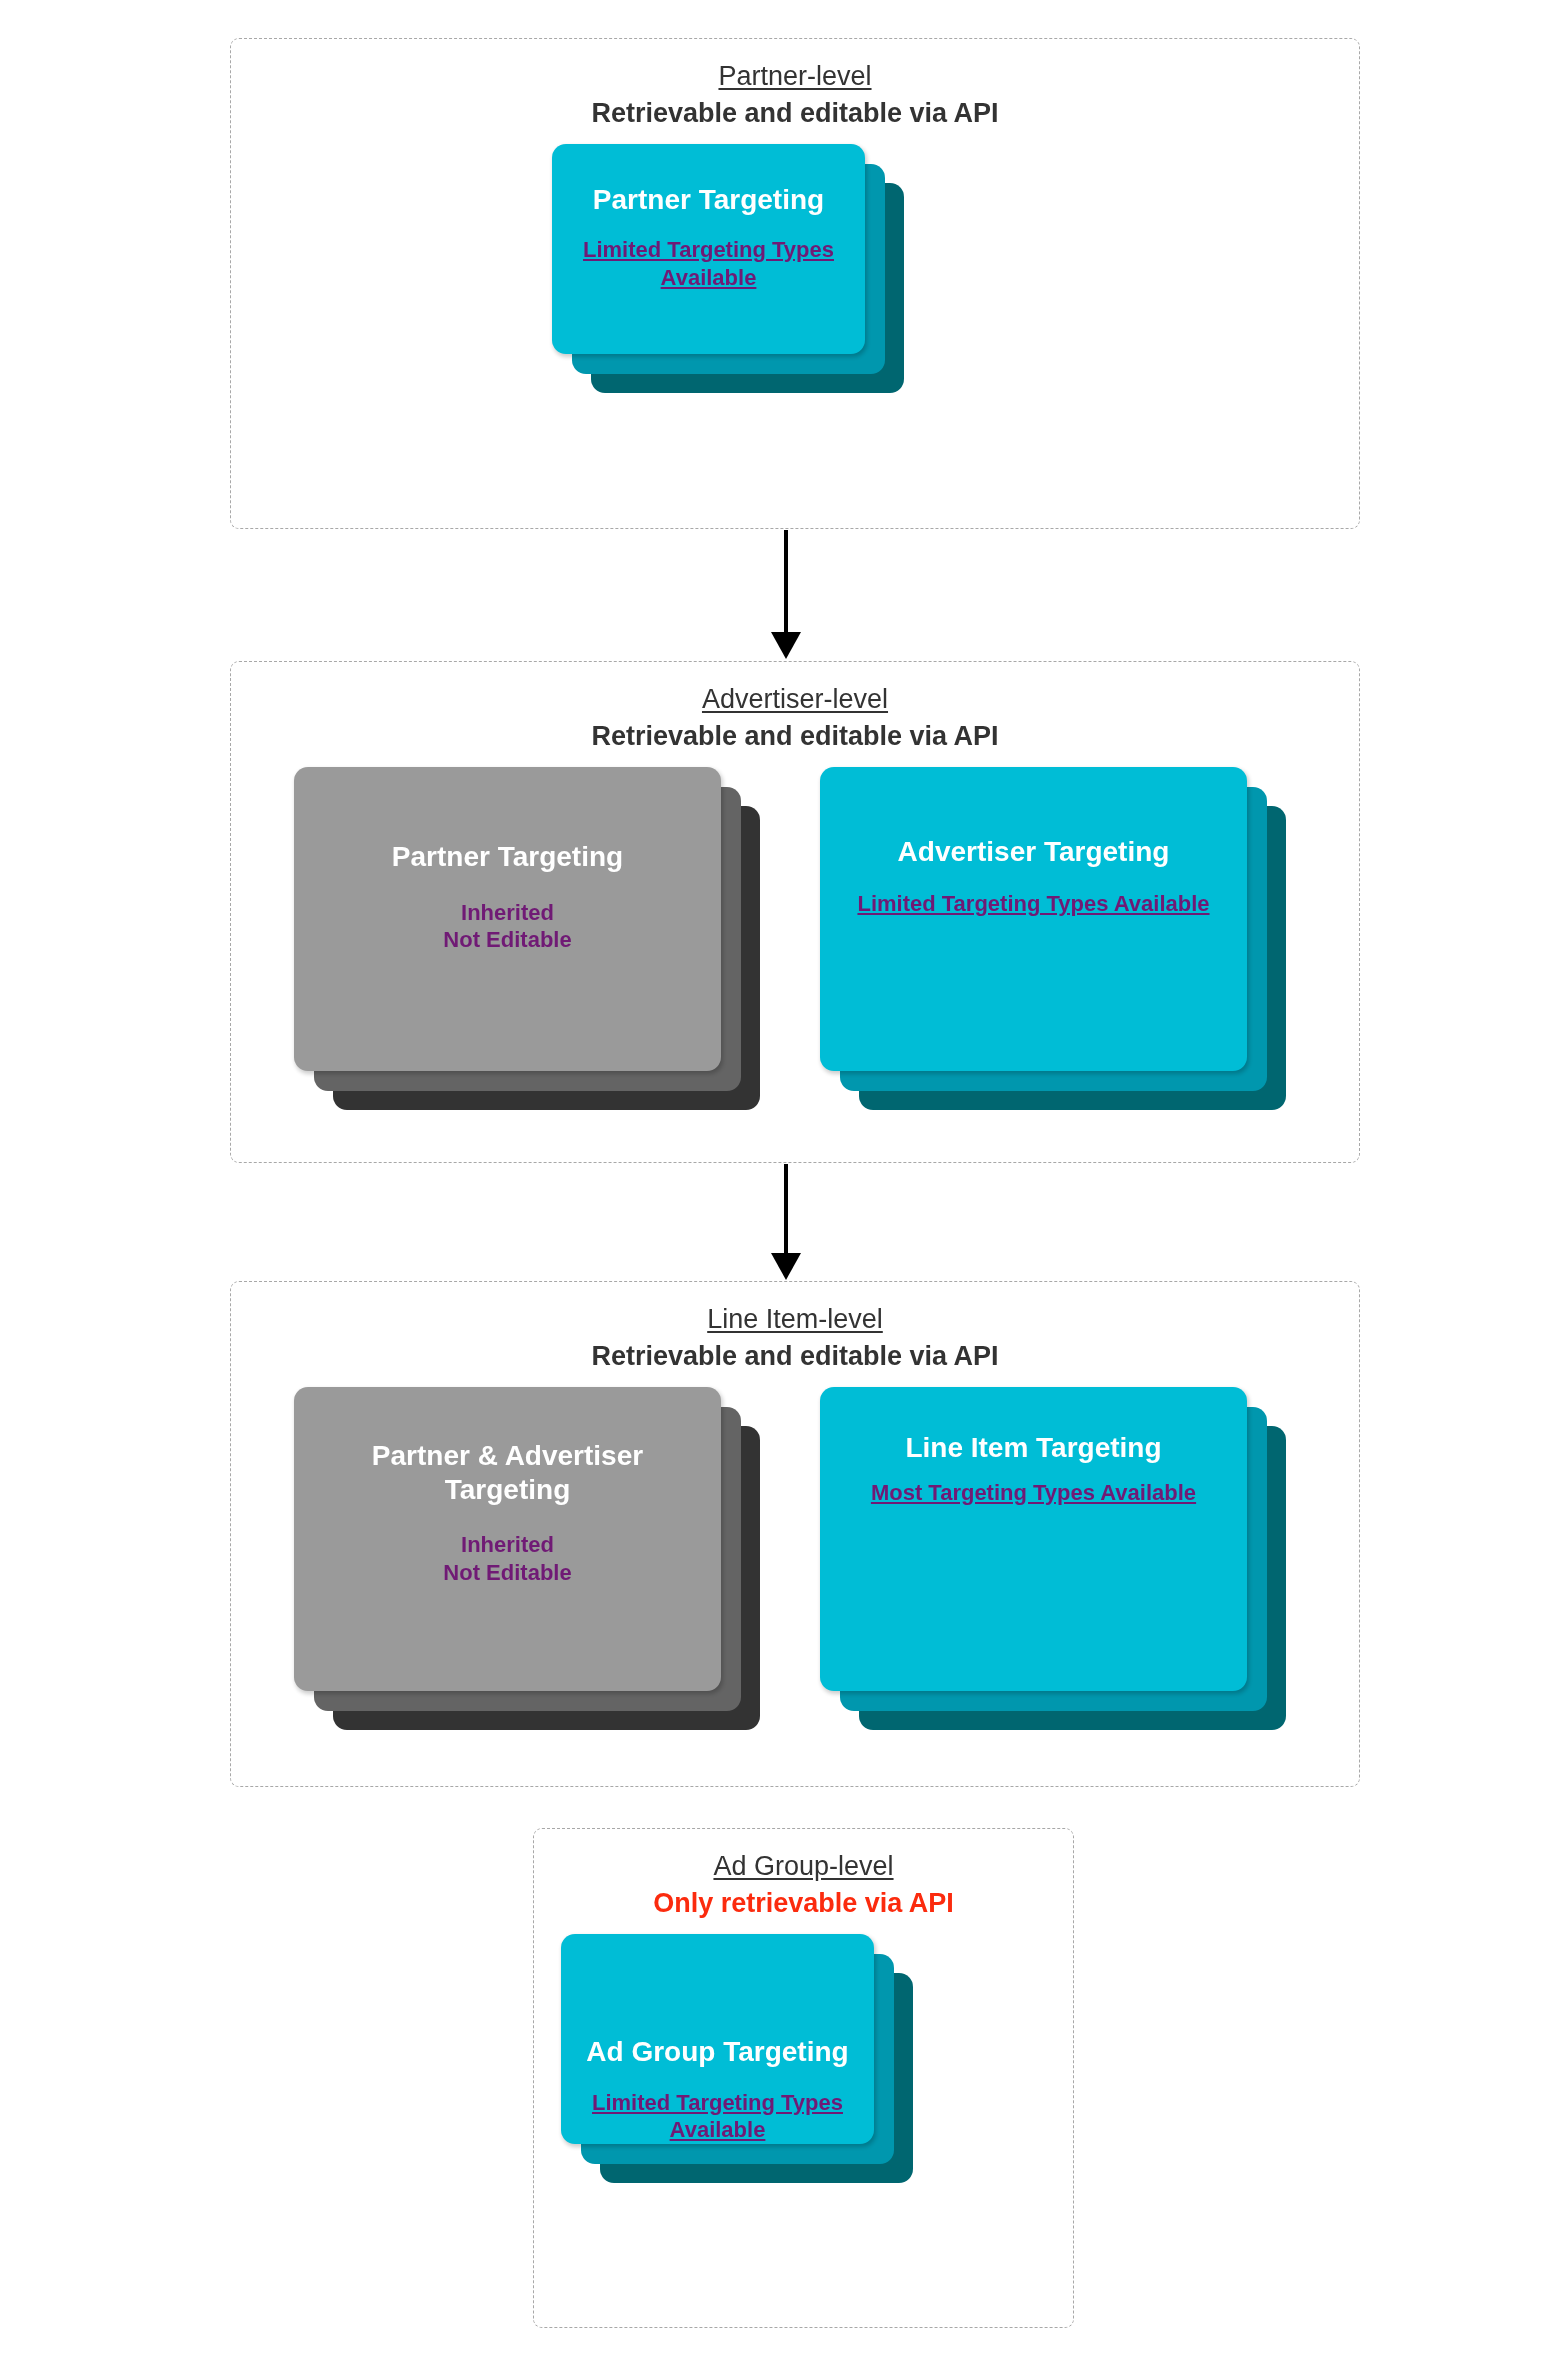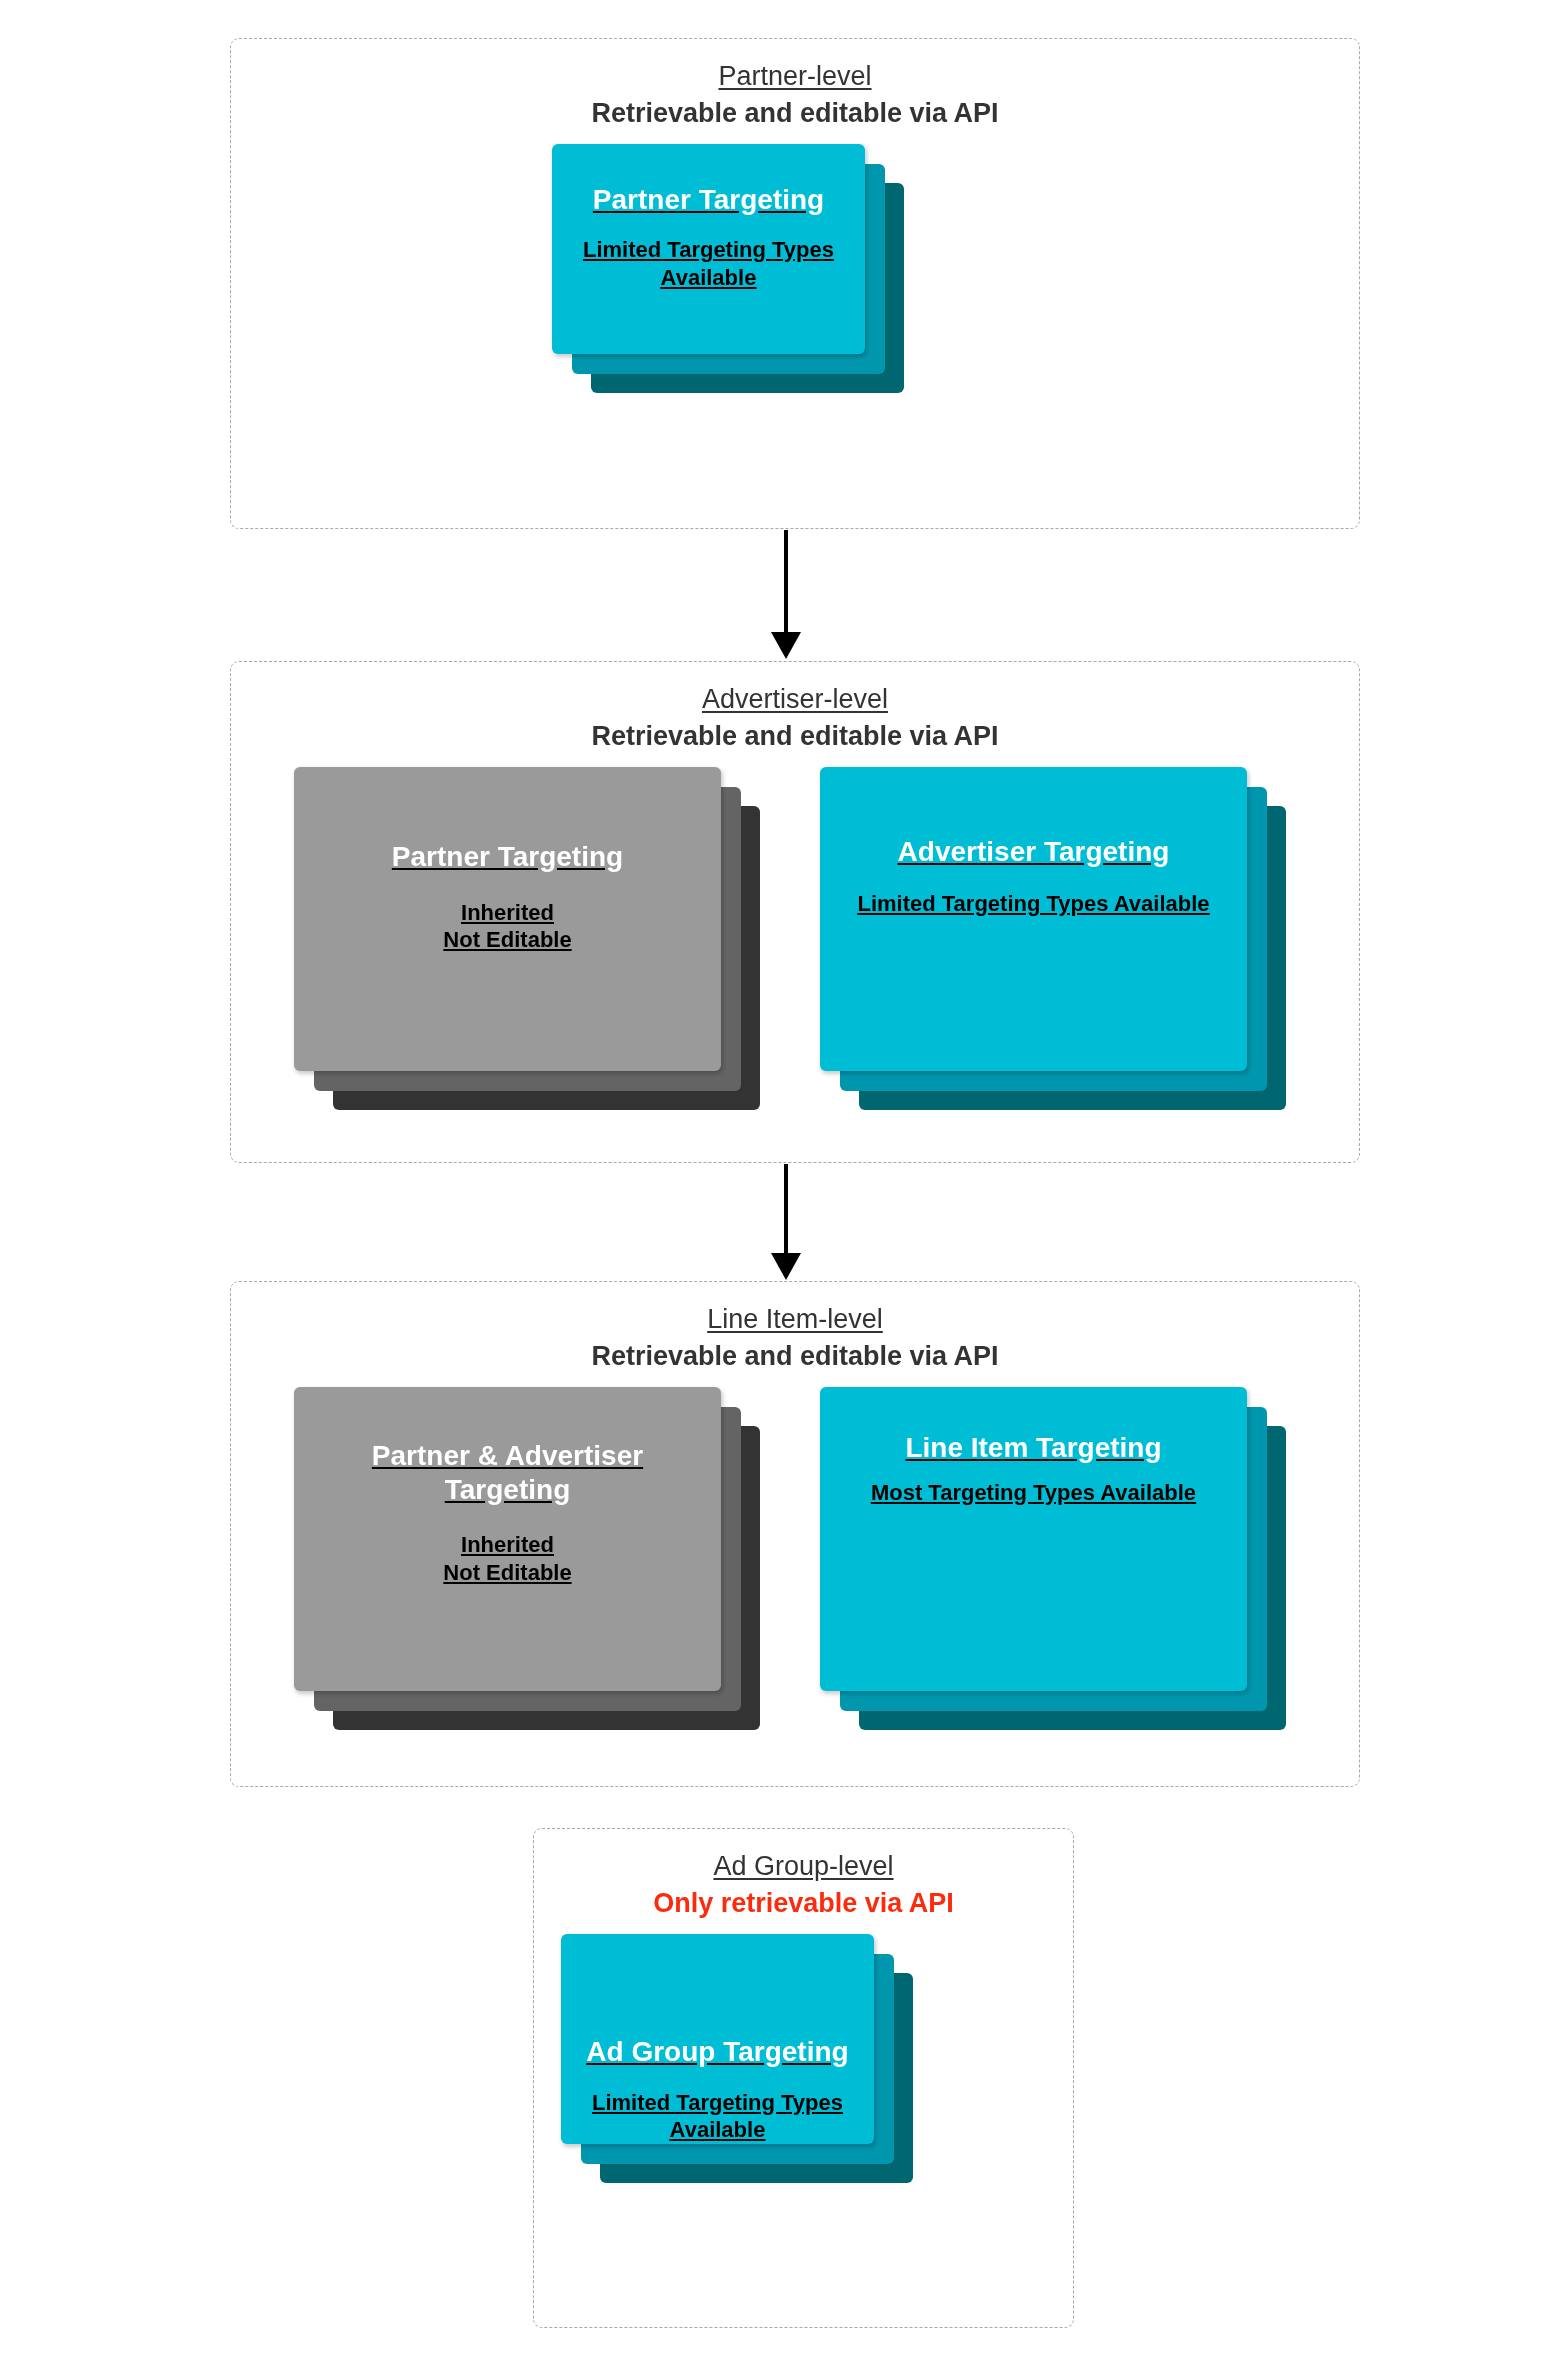--- a/index.html
+++ b/index.html
@@ -43,23 +43,22 @@
     white-space:nowrap;
   }
   .level-sub.warn{ color:#fb2b0e; }
 
   
   .cardstack{
     position:absolute;
   }
   .cardstack .layer{
     position:absolute;
-    border-radius:6px;
+    border-radius:14px;
     box-sizing:border-box;
-    text-decoration:underline;
   }
   .cardstack .layer.back{   
     left:39px;  top:39px;
   }
   .cardstack .layer.mid{
     left:19.6px;  top:19.6px;
   }
   .cardstack .layer.front{
     left:0;     top:0;
     box-shadow:1.8px 2.7px 4.5px rgba(0,0,0,.20);
@@ -80,21 +79,21 @@
 
   .card-title{
     color:#ffffff;
     font-weight:bold;
     font-size:28px;
     line-height:1.2;
     text-align:center;
     width:90%;
   }
   .card-note{
-    color:#000000;
+    color:#701a75;
     font-weight:bold;
     font-size:22px;
     line-height:1.26;
     text-align:center;
     width:88%;
   }
   .card-note.u{
     text-decoration:underline;
     text-underline-offset:1.8px;
   }

